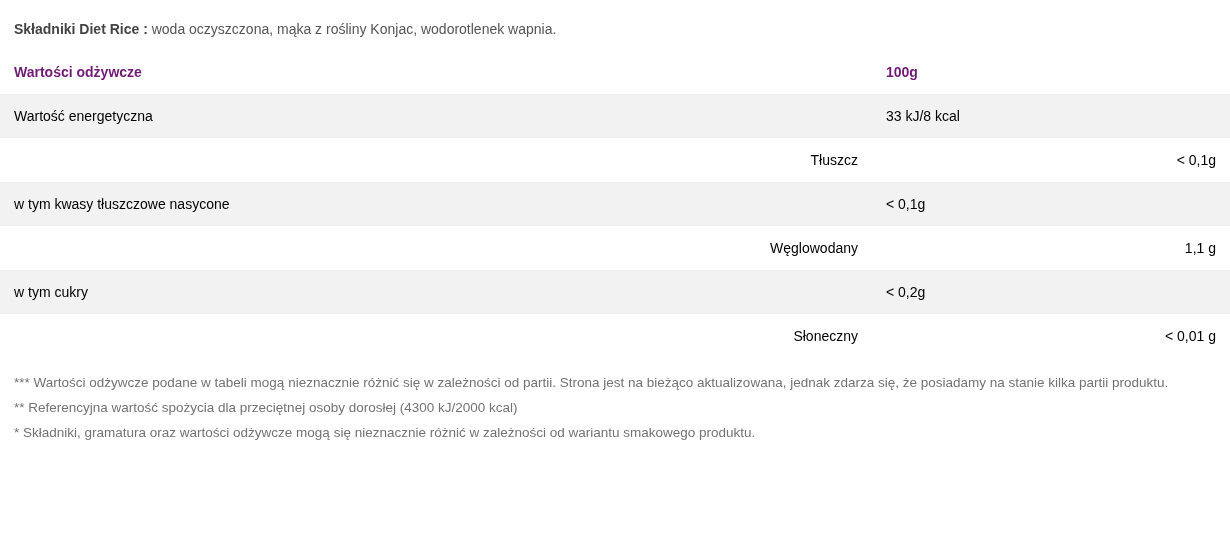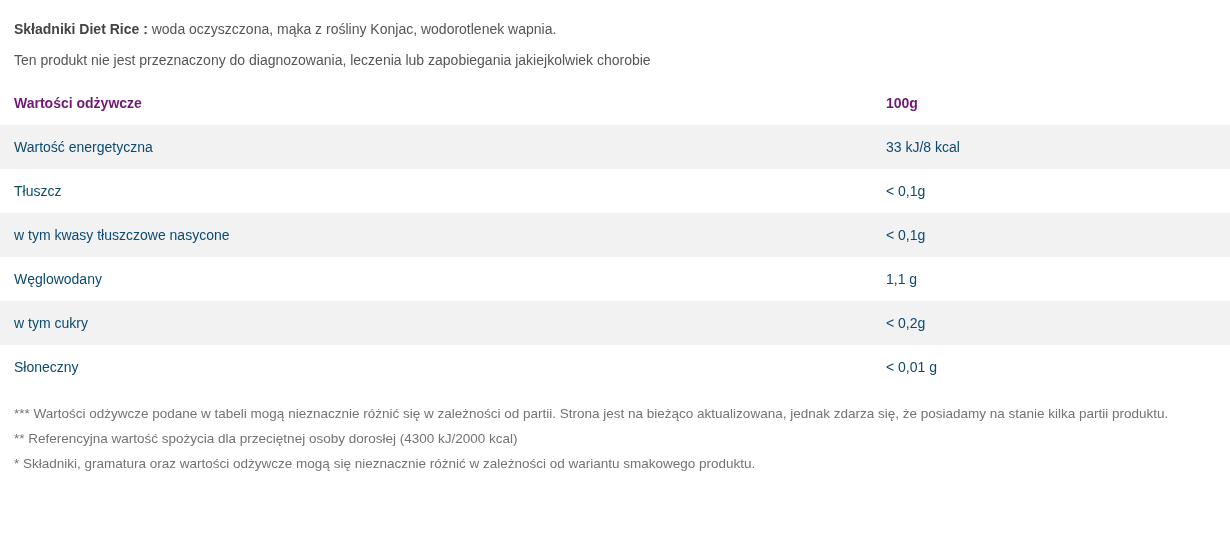--- a/index.html
+++ b/index.html
@@ -50,50 +50,50 @@
     font-weight: bold;
     color: #701a75;
     font-size: 14px;
     padding: 14px 14px 14px 14px;
     background: #ffffff;
     border: 0;
   }
   table.nutrition td {
     text-align: left;
     font-size: 14px;
-    color: #0c4a6e;
+    color: #000000;
     padding: 14px 14px 14px 14px;
     border: 0;
     height: 16px;
   }
   table.nutrition tbody tr.odd td {
     background: #f2f2f2;
   }
   table.nutrition tbody tr.even td {
     background: #ffffff;
+    text-align: right;
   }
   .footnotes {
     padding: 12px 14px 0 14px;
   }
   .footnote {
     line-height: 25px;
     font-size: 13.5px;
     color: #737373;
   }
 </style>
 </head>
 <body>
 
 <div class="page">
 
   <div class="intro">
     <div class="intro-line first">
       <strong>Składniki Diet Rice :</strong><span> woda oczyszczona, mąka z rośliny Konjac, wodorotlenek wapnia.</span>
     </div>
-    <div class="intro-line">Ten produkt nie jest przeznaczony do diagnozowania, leczenia lub zapobiegania jakiejkolwiek chorobie</div>
   </div>
 
   <table class="nutrition">
     <colgroup>
       <col class="c1">
       <col class="c2">
     </colgroup>
     <thead>
       <tr>
         <th>Wartości odżywcze</th>

